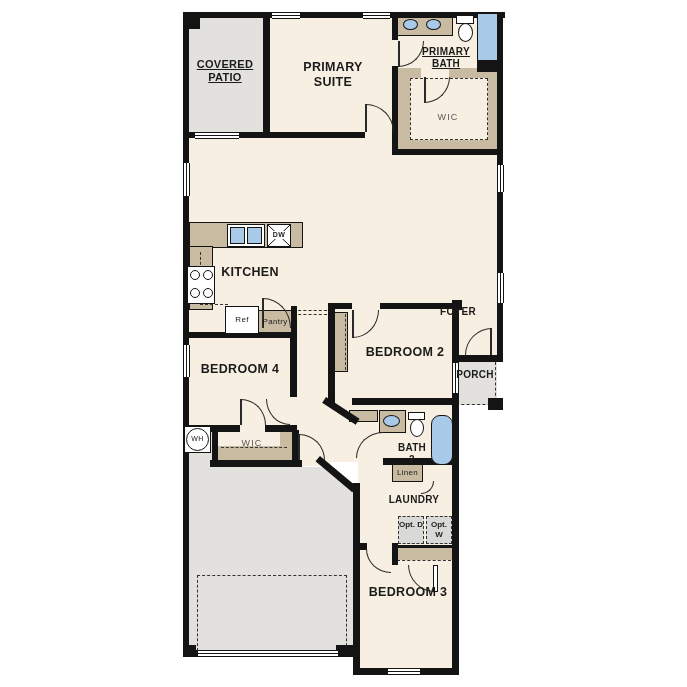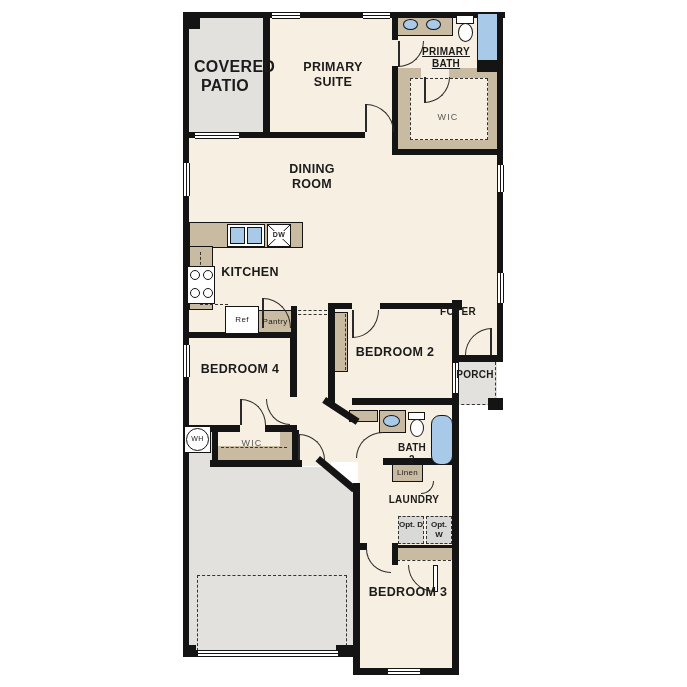--- a/index.html
+++ b/index.html
@@ -6,21 +6,21 @@
   #plan{position:relative;width:687px;height:687px;background:#fff;overflow:hidden;}
   .wall{position:absolute;background:#141414;}
   .cream{position:absolute;background:#f7efe1;}
   .gray{position:absolute;background:#e2e1de;}
   .tan{position:absolute;background:#c8bba2;box-sizing:border-box;}
   .tanb{border:1px solid #141414;}
   .fx{position:absolute;background:#fff;border:1.3px solid #141414;box-sizing:border-box;}
   .blue{position:absolute;background:#a9c9e9;border:1.3px solid #141414;box-sizing:border-box;}
   .lbl{position:absolute;font-weight:bold;color:#1b1b1b;text-align:center;line-height:1.18;letter-spacing:.3px;}
   .s13{font-size:12.5px;}
-  .s11{font-size:16px;}
+  .s11{font-size:11px;text-decoration:underline;}
   .s10{font-size:10px;}
   .s8{font-size:8px;}
   .s7{font-size:7px;}
   .wiclbl{font-weight:normal;color:#5a5a5a;font-size:9px;letter-spacing:1.2px;}
   .winV{position:absolute;width:7px;box-sizing:border-box;border-left:1.2px solid #141414;border-right:1.2px solid #141414;background:linear-gradient(to right,#fff 42%,#141414 42%,#141414 58%,#fff 58%);}
   .winH{position:absolute;height:7px;box-sizing:border-box;border-top:1.2px solid #141414;border-bottom:1.2px solid #141414;background:linear-gradient(to bottom,#fff 42%,#141414 42%,#141414 58%,#fff 58%);}
   .dashV{position:absolute;width:0;border-left:1.4px dashed #333;}
   .dashH{position:absolute;height:0;border-top:1.4px dashed #333;}
   .dashRect{position:absolute;border:1.4px dashed #333;box-sizing:border-box;}
   .arc{position:absolute;box-sizing:border-box;}
@@ -182,25 +182,24 @@
   <div class="fx" style="left:184px;top:426px;width:27px;height:27px;"></div>
   <div class="circ" style="left:186px;top:428px;width:23px;height:23px;"></div>
 
   <div class="optbox" style="left:398px;top:516px;width:26px;height:28px;">Opt. D</div>
   <div class="optbox" style="left:426px;top:516px;width:26px;height:28px;">Opt. W</div>
 
   <div class="lbl s11" style="left:194px;top:58px;width:62px;">COVERED PATIO</div>
   <div class="lbl s13" style="left:283px;top:60px;width:100px;">PRIMARY SUITE</div>
   <div class="lbl s10" style="left:411px;top:46px;width:70px;text-decoration:underline;">PRIMARY BATH</div>
   <div class="lbl wiclbl" style="left:428px;top:112px;width:40px;">WIC</div>
-  <div class="lbl s13" style="left:277px;top:162px;width:70px;">DINING ROOM</div>
   <div class="lbl s13" style="left:205px;top:265px;width:90px;">KITCHEN</div>
   <div class="lbl s10" style="left:435px;top:306px;width:46px;">FOYER</div>
   <div class="lbl s10" style="left:453px;top:369px;width:44px;">PORCH</div>
-  <div class="lbl s13" style="left:345px;top:345px;width:100px;">BEDROOM 2</div>
+  <div class="lbl s13" style="left:355px;top:345px;width:100px;">BEDROOM 2</div>
   <div class="lbl s13" style="left:190px;top:362px;width:100px;">BEDROOM 4</div>
   <div class="lbl wiclbl" style="left:232px;top:438px;width:40px;">WIC</div>
   <div class="lbl s10" style="left:394px;top:442px;width:36px;">BATH 2</div>
   <div class="lbl s8" style="left:393px;top:468px;width:29px;font-weight:normal;">Linen</div>
   <div class="lbl s10" style="left:378px;top:494px;width:72px;">LAUNDRY</div>
   <div class="lbl s13" style="left:358px;top:585px;width:100px;">BEDROOM 3</div>
   <div class="lbl s8" style="left:227px;top:315px;width:30px;font-weight:normal;background:#fff;">Ref</div>
   <div class="lbl s8" style="left:259px;top:317px;width:32px;font-weight:normal;">Pantry</div>
   <div class="lbl s7" style="left:187px;top:435px;width:21px;font-weight:normal;">WH</div>
 

